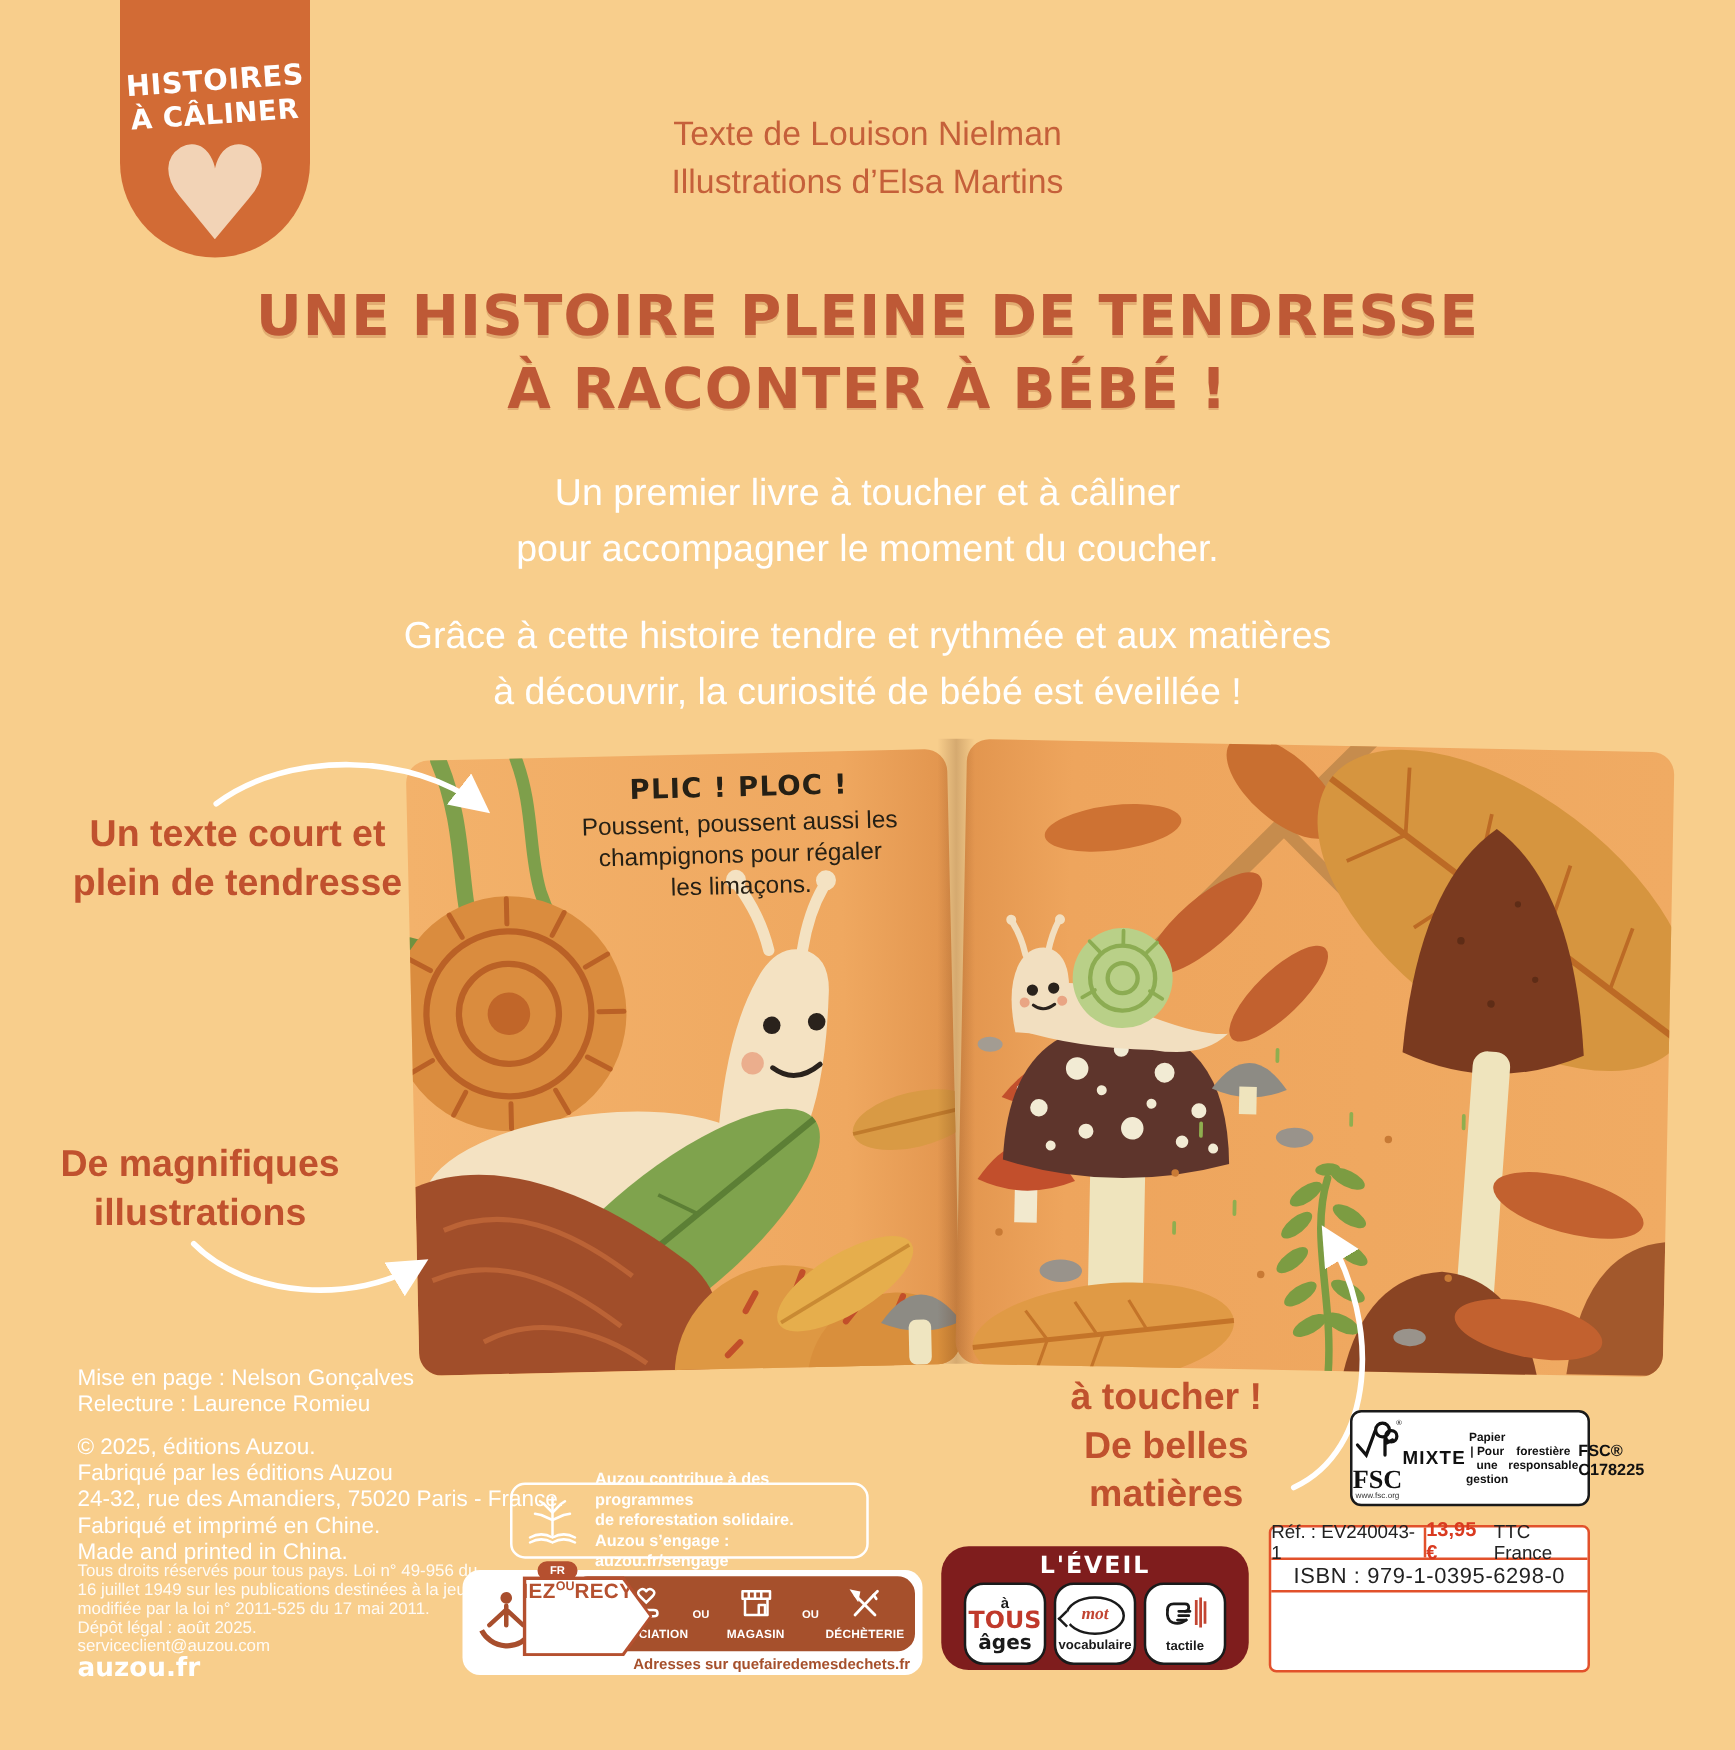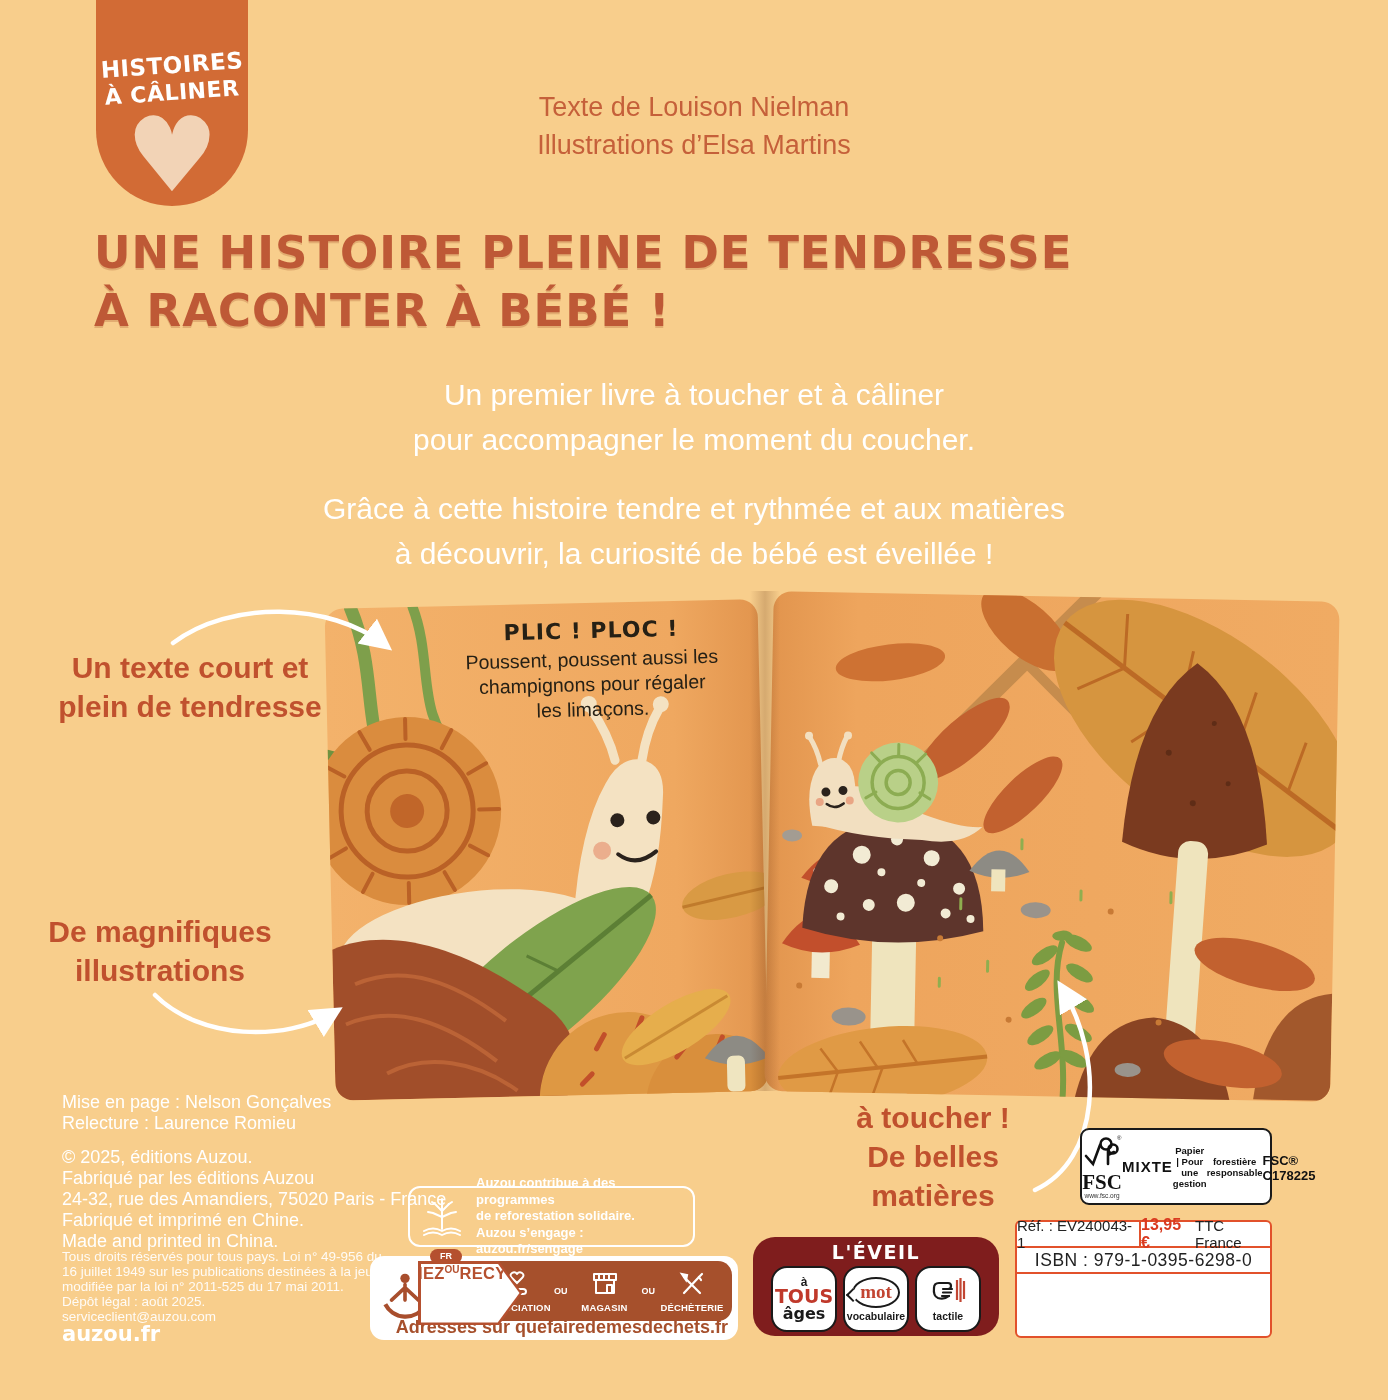--- a/index.html
+++ b/index.html
@@ -8,21 +8,21 @@
   .abs{position:absolute;}
 
   
   .ribbon{left:96px;top:0;width:152px;height:206px;background:#D26B35;border-radius:0 0 78px 78px;text-align:center;}
   .ribbon .l1{margin-top:52px;color:#fff;font-weight:800;font-size:23px;letter-spacing:.5px;font-family:"DejaVu Sans",sans-serif;transform:rotate(-4deg);}
   .ribbon .l2{color:#fff;font-weight:800;font-size:22px;letter-spacing:.5px;font-family:"DejaVu Sans",sans-serif;transform:rotate(-4deg);margin-top:2px;}
   .ribbon .heart{font-size:104px;line-height:88px;color:#F2D3B6;margin-top:6px;font-family:"DejaVu Sans",sans-serif;}
 
   .byline{left:294px;top:88px;width:800px;text-align:center;color:#C5603A;font-size:27px;line-height:38px;}
 
-  .main-title{left:94px;top:224px;width:1200px;color:#BE5936;font-weight:800;font-size:45px;line-height:58px;letter-spacing:1px;font-family:"DejaVu Sans",sans-serif;text-shadow:0 2px 0 rgba(160,72,32,.25);}
+  .main-title{left:94px;top:224px;width:1200px;text-align:center;color:#BE5936;font-weight:800;font-size:45px;line-height:58px;letter-spacing:1px;font-family:"DejaVu Sans",sans-serif;text-shadow:0 2px 0 rgba(160,72,32,.25);}
 
   .intro{left:194px;top:372px;width:1000px;text-align:center;color:#FFFFFF;font-size:30px;line-height:45px;}
   .intro .p2{margin-top:24px;}
 
   .book-svg{left:322px;top:585px;width:1020px;height:525px;}
   .story{left:442px;top:618px;width:300px;text-align:center;color:#262015;transform:rotate(-1.5deg);}
   .story .t{font-weight:800;font-size:22px;letter-spacing:1px;font-family:"DejaVu Sans",sans-serif;}
   .story .s{font-size:19.5px;line-height:25px;margin-top:4px;}
 
   .arrows{left:0;top:0;width:1388px;height:1400px;pointer-events:none;}
@@ -47,33 +47,33 @@
   .fr-pill{position:absolute;left:60px;top:-7px;width:32px;height:15px;background:#B5502F;border-radius:8px;color:#fff;font-size:9px;font-weight:800;text-align:center;line-height:15px;z-index:4;}
   .chevron-wrap{position:absolute;left:48px;top:5px;width:104px;height:64px;z-index:3;}
   .chevron-bg{position:absolute;inset:0;background:#B5502F;clip-path:polygon(0 0,78% 0,100% 50%,78% 100%,0 100%);}
   .chevron-in{position:absolute;inset:2.5px;background:#FFFFFF;clip-path:polygon(0 0,78% 0,100% 50%,78% 100%,0 100%);display:flex;flex-direction:row;justify-content:center;padding-right:16px;}
   .chevron-in .big{color:#B5502F;font-weight:800;font-size:16.5px;letter-spacing:.3px;}
   .chevron-in .small{color:#B5502F;font-weight:700;font-size:10px;line-height:11px;}
   .banner{position:absolute;left:90px;top:5px;width:272px;height:60px;background:#A6502C;border-radius:10px 14px 14px 10px;display:flex;align-items:center;justify-content:flex-end;gap:5px;padding-right:8px;box-sizing:border-box;z-index:2;}
   .opt{display:flex;flex-direction:column;align-items:center;width:64px;}
   .opt .lbl{color:#fff;font-weight:800;font-size:9.5px;letter-spacing:.2px;margin-top:2px;white-space:nowrap;}
   .sep{color:#fff;font-weight:700;font-size:9px;}
-  .recycle .foot{position:absolute;right:10px;bottom:2px;color:#A6502C;font-weight:800;font-size:18px;}
+  .recycle .foot{position:absolute;right:10px;bottom:2px;color:#A6502C;font-weight:800;font-size:12px;}
 
   
   .eveil{left:753px;top:1237px;width:246px;height:99px;background:#7f1d1d;border-radius:22px;}
   .eveil .ttl{text-align:center;color:#fff;font-weight:800;font-size:19px;letter-spacing:1.5px;margin-top:4px;font-family:"DejaVu Sans",sans-serif;}
   .tiles{display:flex;justify-content:center;gap:6px;margin-top:3px;}
   .tile{width:62px;height:62px;background:#fff;border:2.5px solid #1A1A1A;border-radius:16px;display:flex;flex-direction:column;align-items:center;justify-content:center;position:relative;}
   .tile .a-pre{font-size:12px;font-weight:800;color:#1A1A1A;line-height:10px;}
   .tile .a-main{font-size:19px;font-weight:800;color:#C0392B;line-height:19px;font-family:"DejaVu Sans",sans-serif;}
   .tile .a-post{font-size:16px;font-weight:800;color:#1A1A1A;line-height:16px;font-family:"DejaVu Sans",sans-serif;}
   .bubble{width:44px;height:27px;border:2.5px solid #1A1A1A;border-radius:50%;display:flex;align-items:center;justify-content:center;position:relative;background:#fff;}
   .bubble::before{content:"";position:absolute;left:-6px;top:11px;width:8px;height:8px;background:#fff;border-left:2.5px solid #1A1A1A;border-bottom:2.5px solid #1A1A1A;transform:rotate(45deg);}
-  .bubble span{font-family:"Liberation Serif",serif;font-size:19px;color:#C24532;font-weight:700;}
+  .bubble span{font-family:"Liberation Serif",serif;font-style:italic;font-size:14px;color:#C24532;font-weight:700;}
   .tile .cap{font-size:10.5px;font-weight:800;color:#1A1A1A;margin-top:2px;}
 
   
   .fsc{left:1080px;top:1128px;width:192px;height:77px;background:#fff;border:2px solid #1A1A1A;border-radius:9px;display:flex;box-sizing:border-box;}
   .fsc .left{width:64px;display:flex;flex-direction:column;align-items:center;justify-content:center;}
   .fsc .brand{font-family:"Liberation Serif",serif;font-weight:700;font-size:21px;line-height:20px;color:#111;}
   .fsc .url{font-size:6.5px;color:#333;}
   .fsc .right{flex:1;display:flex;flex-direction:row;align-items:center;justify-content:center;color:#111;}
   .fsc .mixte{font-weight:700;font-size:15px;letter-spacing:1px;}
   .fsc .desc{font-weight:700;font-size:9.5px;line-height:11px;text-align:center;}

